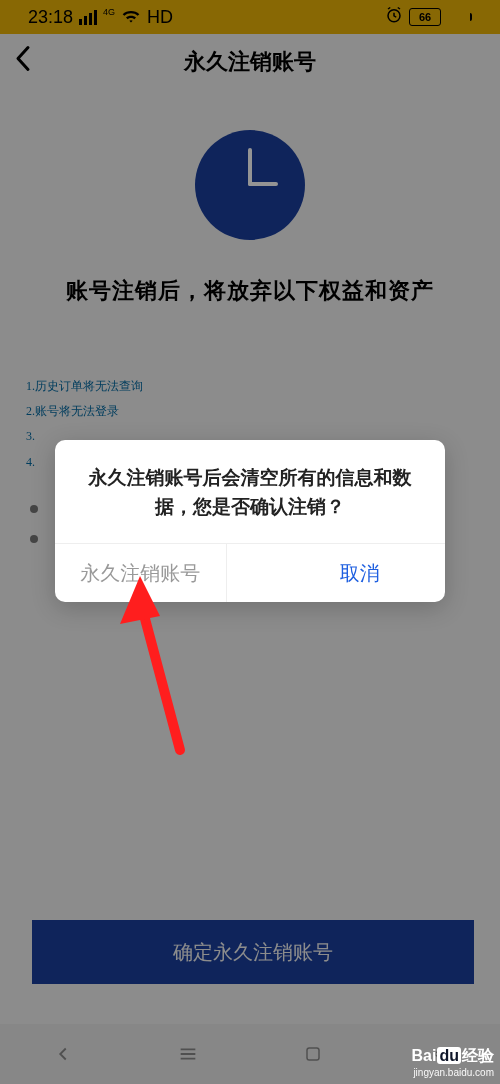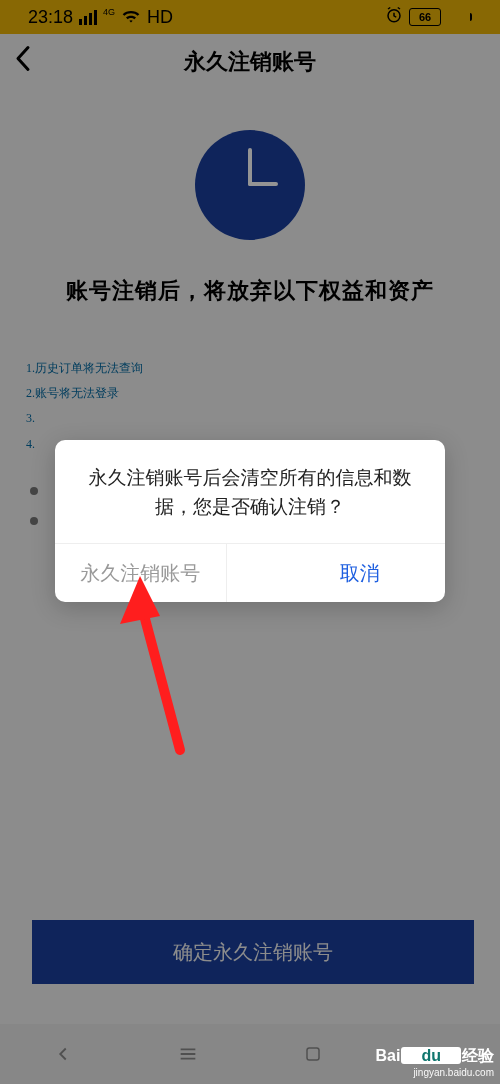--- a/index.html
+++ b/index.html
@@ -18,46 +18,46 @@
   .battery .tip{width:2px;height:8px;background:#000;margin-left:1px;border-radius:0 2px 2px 0;}
   
   .header{height:56px;display:flex;align-items:center;justify-content:center;position:relative;background:#f2f2f2;}
   .back{position:absolute;left:14px;top:50%;transform:translateY(-50%);font-size:26px;}
   .title{font-size:22px;font-weight:700;color:#000;}
   
   .content{padding:0 26px;}
   .clock{width:110px;height:110px;background:#1a3f9e;border-radius:50%;margin:40px auto 36px;position:relative;}
   .clock::before{content:"";position:absolute;width:4px;height:38px;background:#fff;left:53px;top:18px;border-radius:2px;}
   .clock::after{content:"";position:absolute;width:30px;height:4px;background:#fff;left:53px;top:52px;border-radius:2px;}
-  .heading{font-size:22px;font-weight:700;color:#000;text-align:center;letter-spacing:1px;margin-bottom:50px;}
+  .heading{font-size:22px;font-weight:700;color:#000;text-align:center;letter-spacing:1px;margin-bottom:68px;}
   .list{font-size:12px;color:#0369a1;line-height:2.1;font-family:Liberation Serif, serif;}
   .list .item{white-space:nowrap;overflow:hidden;}
   .bullets{margin-top:30px;}
   .bullets .b{width:8px;height:8px;background:#777;border-radius:50%;margin:22px 0 22px 4px;}
   
   .confirm{position:absolute;left:32px;right:26px;bottom:100px;height:64px;background:#1a3f9e;color:#f2f2f2;font-size:20px;display:flex;align-items:center;justify-content:center;}
   
   .nav{position:absolute;bottom:0;left:0;right:0;height:60px;background:#e8e8e8;display:flex;align-items:center;justify-content:space-around;}
   .nav .nbtn{width:40px;height:40px;display:flex;align-items:center;justify-content:center;color:#8a8a8a;}
   .nav svg{stroke:#8a8a8a;}
   
   .dim{position:absolute;inset:0;background:rgba(0,0,0,0.42);}
   
   .dialog{position:absolute;left:55px;right:55px;top:440px;background:#fff;border-radius:10px;overflow:hidden;box-shadow:0 6px 24px rgba(0,0,0,0.2);}
-  .dialog .msg{padding:24px 22px 22px;text-align:center;font-size:19px;font-weight:400;color:#222;line-height:1.5;}
+  .dialog .msg{padding:24px 22px 22px;text-align:center;font-size:19px;font-weight:700;color:#222;line-height:1.5;}
   .dialog .btns{display:flex;border-top:1px solid #eee;}
   .dialog .btn{flex:1;height:58px;display:flex;align-items:center;justify-content:center;font-size:20px;}
   .dialog .btn.left{color:#999;border-right:1px solid #eee;}
   .dialog .btn.right{color:#1e5fe0;padding-left:48px;}
   
   .arrow{position:absolute;left:90px;top:570px;pointer-events:none;}
   
   .wm{position:absolute;right:6px;bottom:6px;text-align:right;color:#fff;}
   .wm .logo{font-size:16px;font-weight:700;}
-  .wm .logo .du{background:#fff;color:#0f766e;border-radius:3px;padding:0 20px;margin:0 1px;}
+  .wm .logo .du{background:#fff;color:#0f172a;border-radius:3px;padding:0 2px;margin:0 1px;}
   .wm .sub{font-size:10px;opacity:.95;margin-left:7px;}
 </style>
 </head>
 <body>
 
 <div class="device">
 
   <div class="status">
     <div class="left">
       <span>23:18</span>

